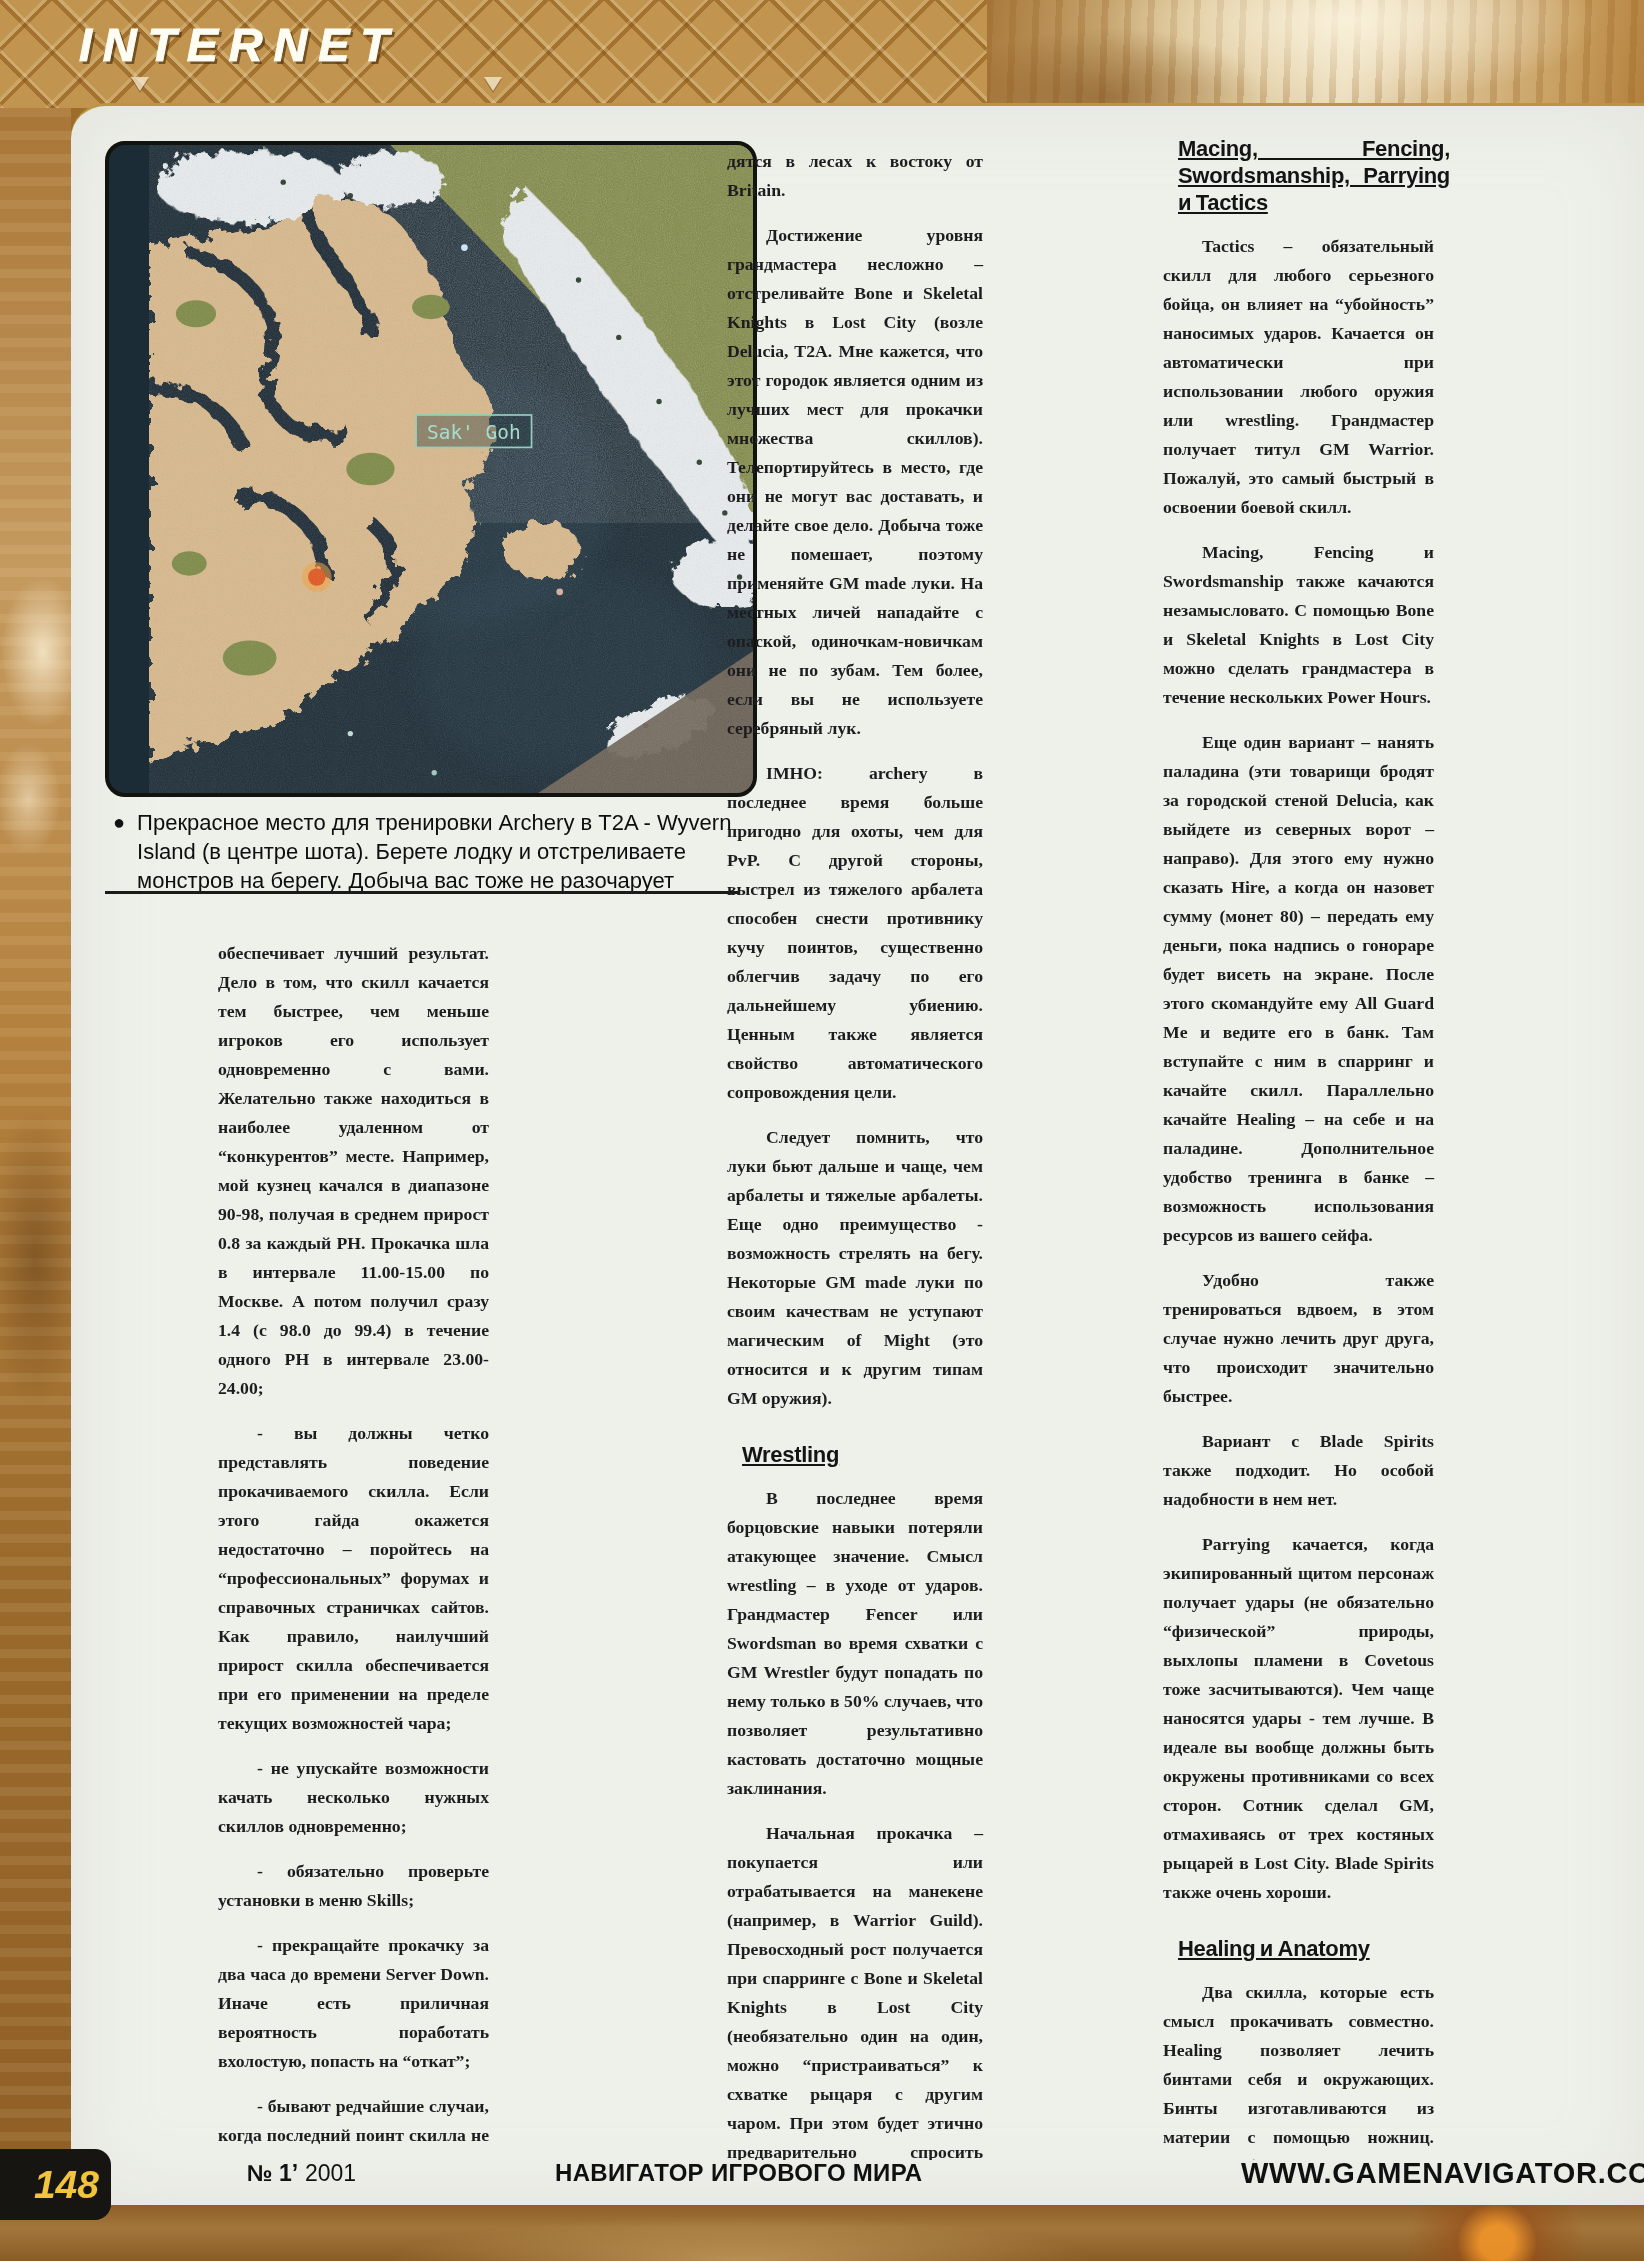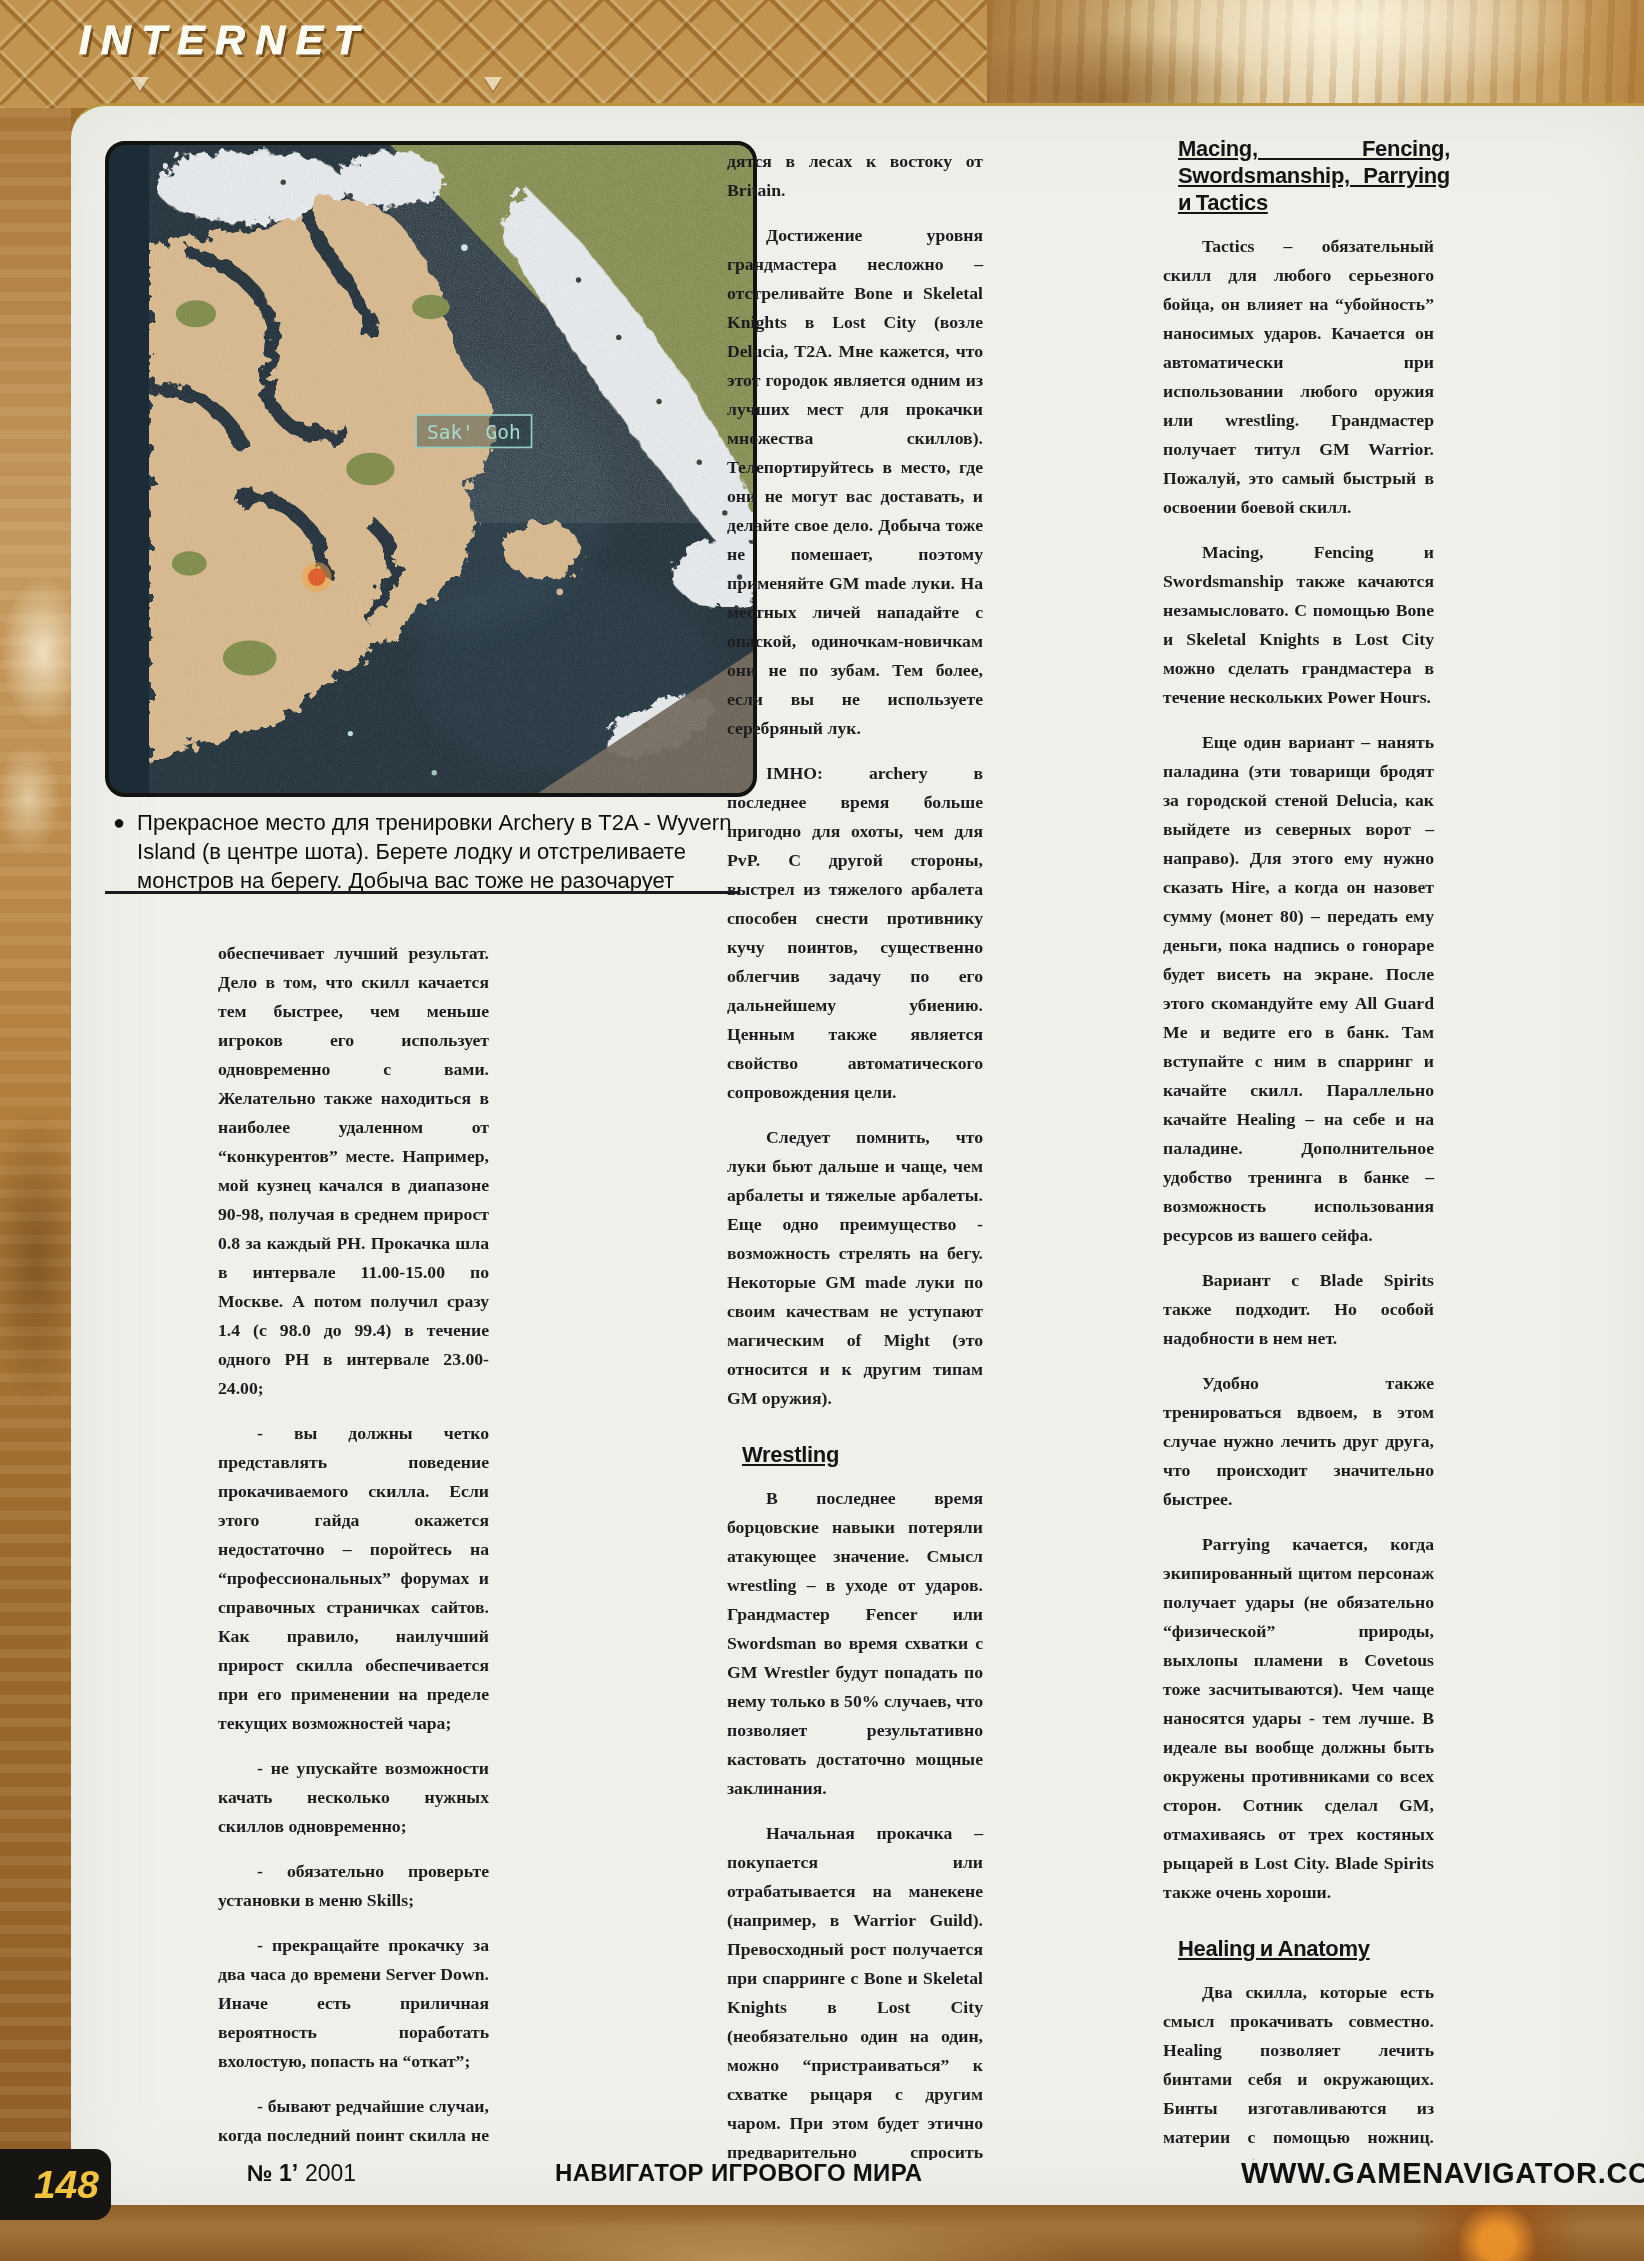--- a/index.html
+++ b/index.html
@@ -22,21 +22,21 @@
     position:absolute;left:987px;top:0;right:0;height:108px;
     background:
       radial-gradient(ellipse 227px 100px at 18% 90%, rgba(120,70,18,.55), transparent 70%),
       radial-gradient(ellipse 333px 107px at 55% 20%, rgba(250,242,220,.9), transparent 75%),
       repeating-linear-gradient(92deg, rgba(150,98,34,.28) 0 6.7px, transparent 6.7px 23px),
       linear-gradient(100deg,#a9793c,#d9c08e 30%,#ecdfc0 55%,#c79d5d 88%,#b3803d);
   }
   .section-title{
     position:absolute;left:79px;top:17.3px;z-index:5;
     font-family:"Liberation Sans",sans-serif;font-weight:900;font-style:italic;
-    font-size:41px;letter-spacing:10.7px;color:#fdfdf3;
+    font-size:47px;letter-spacing:10.7px;color:#fdfdf3;
     text-shadow:2.7px 3.3px 0 rgba(70,38,4,.6), 0.7px 0.7px 0 rgba(70,38,4,.6);
     -webkit-text-stroke:1px #fdfdf3;
   }
   .pattern-arrow{
     position:absolute;top:77px;width:0;height:0;z-index:5;opacity:.75;
     border-left:9.3px solid transparent;border-right:9.3px solid transparent;
     border-top:14.7px solid #f6ecd2;
     filter:drop-shadow(0 2px 0 rgba(90,50,10,.5));
   }
   
@@ -233,22 +233,22 @@
       <p>Следует помнить, что луки бьют дальше и чаще, чем арбалеты и тяжелые арбалеты. Еще одно преимущество - возможность стрелять на бегу. Некоторые GM made луки по своим качествам не уступают магическим of Might (это относится и к другим типам GM оружия).</p>
       <h3>Wrestling</h3>
       <p>В последнее время борцовские навыки потеряли атакующее значение. Смысл wrestling – в уходе от ударов. Грандмастер Fencer или Swordsman во время схватки с GM Wrestler будут попадать по нему только в 50% случаев, что позволяет результативно кастовать достаточно мощные заклинания.</p>
       <p>Начальная прокачка – покупается или отрабатывается на манекене (например, в Warrior Guild). Превосходный рост получается при спарринге с Bone и Skeletal Knights в Lost City (необязательно один на один, можно “пристраиваться” к схватке рыцаря с другим чаром. При этом будет этично предварительно спросить разрешение присоединиться). Если knight “переключится” на вас, лучше всего отбежать в сторонку и кастануть на себя Invisible. После вашего исчезновения knight выберет себе новую цель. С 80 до 90 можно качаться на водных элементалах, с 90 до 100 – на Fire Elementals (костяные рыцари тоже сойдут). Один из вариантов – ограниченный в передвижении Blade Spirits (ставите квадратом четыре ящика, BS кастуется внутрь фигуры. С точки зрения OSI – это криминал, могут и наказать, если вас кто-нибудь “заложит”). В этом случае не помешает поддержка хорошего лекаря.</p>
     </div>
   <div class="col col-3">
       <h3>Macing, Fencing, Swordsmanship, Parrying и Tactics</h3>
       <p>Tactics – обязательный скилл для любого серьезного бойца, он влияет на “убойность” наносимых ударов. Качается он автоматически при использовании любого оружия или wrestling. Грандмастер получает титул GM Warrior. Пожалуй, это самый быстрый в освоении боевой скилл.</p>
       <p>Macing, Fencing и Swordsmanship также качаются незамысловато. С помощью Bone и Skeletal Knights в Lost City можно сделать грандмастера в течение нескольких Power Hours.</p>
       <p>Еще один вариант – нанять паладина (эти товарищи бродят за городской стеной Delucia, как выйдете из северных ворот – направо). Для этого ему нужно сказать Hire, а когда он назовет сумму (монет 80) – передать ему деньги, пока надпись о гонораре будет висеть на экране. После этого скомандуйте ему All Guard Me и ведите его в банк. Там вступайте с ним в спарринг и качайте скилл. Параллельно качайте Healing – на себе и на паладине. Дополнительное удобство тренинга в банке – возможность использования ресурсов из вашего сейфа.</p>
+      <p>Удобно также тренироваться вдвоем, в этом случае нужно лечить друг друга, что происходит значительно быстрее.</p>
       <p>Вариант с Blade Spirits также подходит. Но особой надобности в нем нет.</p>
-      <p>Удобно также тренироваться вдвоем, в этом случае нужно лечить друг друга, что происходит значительно быстрее.</p>
       <p>Parrying качается, когда экипированный щитом персонаж получает удары (не обязательно “физической” природы, выхлопы пламени в Covetous тоже засчитываются). Чем чаще наносятся удары - тем лучше. В идеале вы вообще должны быть окружены противниками со всех сторон. Сотник сделал GM, отмахиваясь от трех костяных рыцарей в Lost City. Blade Spirits также очень хороши.</p>
       <h3>Healing и Anatomy</h3>
       <p>Два скилла, которые есть смысл прокачивать совместно. Healing позволяет лечить бинтами себя и окружающих. Бинты изготавливаются из материи с помощью ножниц. Цветные бинты получаются из предварительно окрашенной ткани. Бинты весят существенно больше, чем ткань, из которой их можно нарезать. Поэтому рекомендуется их держать при себе в разумных количествах – не более 20-25 штук, но постоянно пополнять запас после каждого боя. Healing качается автоматически во время использования бинтов, причем чем “тяжелее” случай, тем лучше результат.</p>
     </div>
 
   <div class="page-number">
     <span>148</span>
   </div>
   <div class="footer-issue">
     <span class="b">№ 1’</span><span class="y">2001</span>

